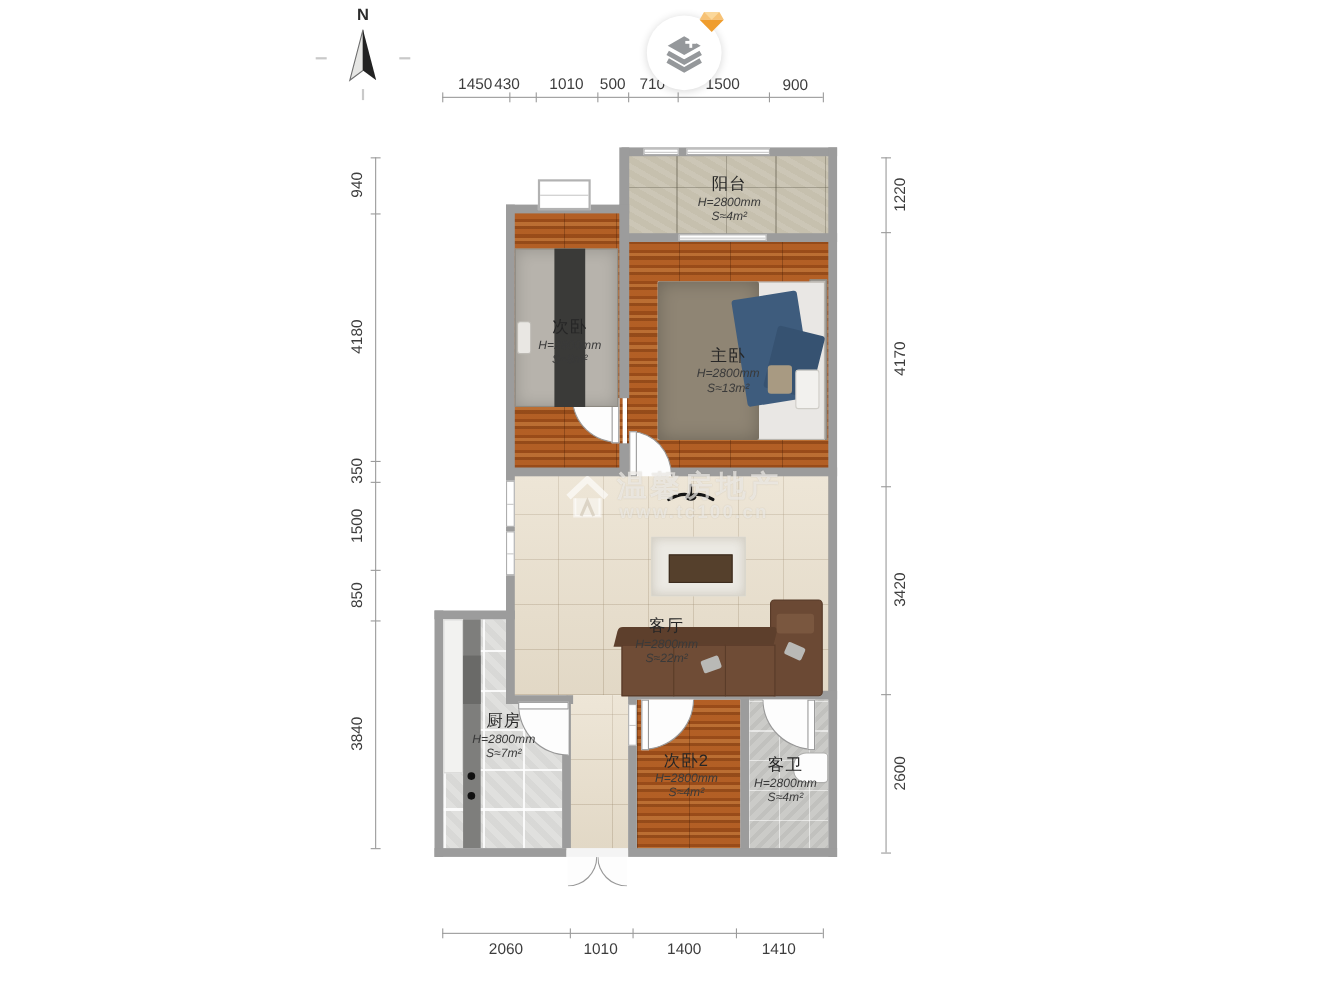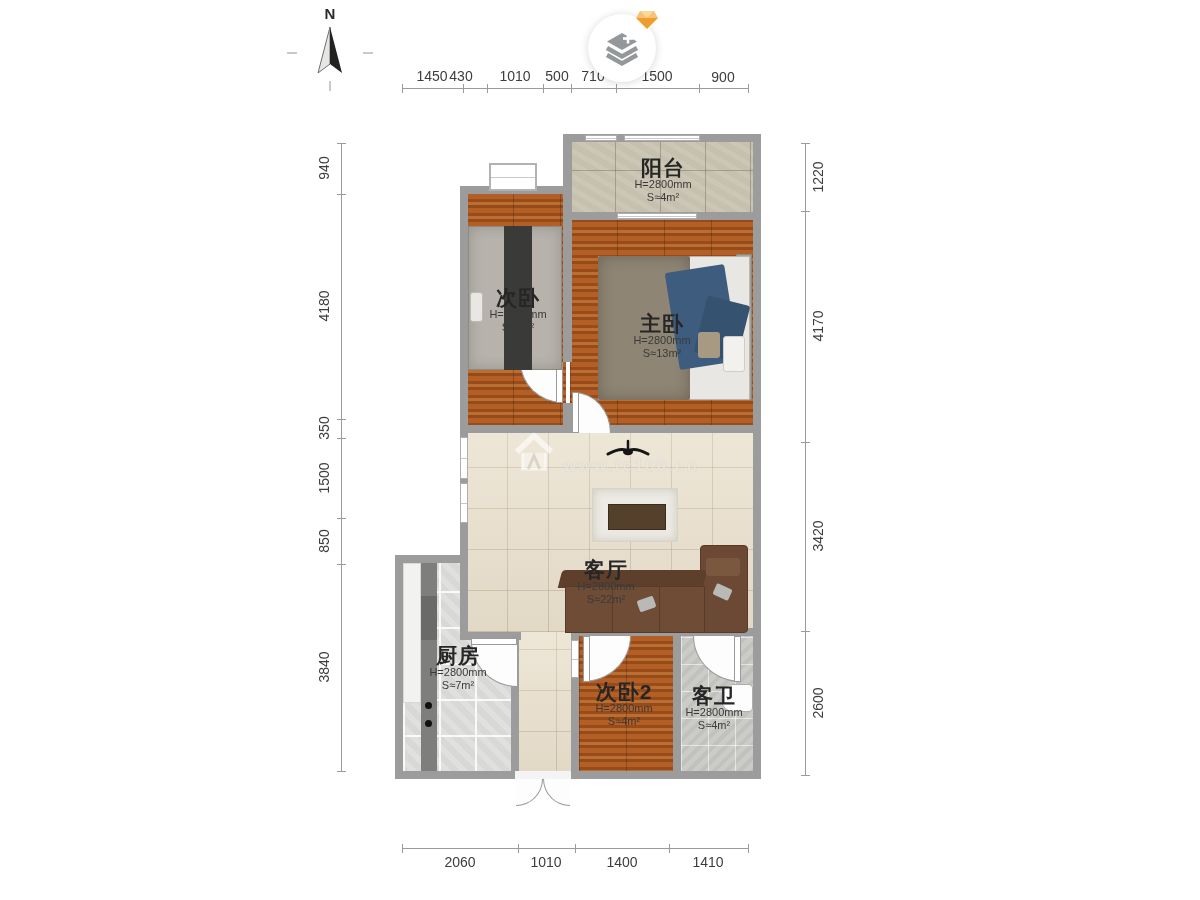--- a/index.html
+++ b/index.html
@@ -33,22 +33,22 @@
 
   
   .doorq{position:absolute;background:#fdfdfd;box-sizing:border-box;}
   .q-br{border-bottom-right-radius:100% 100%;border-right:1px solid #979797;border-bottom:1px solid #979797;}
   .q-bl{border-bottom-left-radius:100% 100%;border-left:1px solid #979797;border-bottom:1px solid #979797;}
   .q-tr{border-top-right-radius:100% 100%;border-right:1px solid #979797;border-top:1px solid #979797;}
   .leaf{position:absolute;background:#ffffff;border:1px solid #9a9a9a;box-sizing:border-box;}
 
   
   .room-label{position:absolute;text-align:center;color:#262626;pointer-events:none;}
-  .rname{font-size:21px;font-weight:700;letter-spacing:1px;line-height:20px;}
-  .rsub{font-size:11px;color:#3a3a3a;line-height:13px;}
+  .rname{font-size:15px;font-weight:400;letter-spacing:1px;line-height:20px;}
+  .rsub{font-size:11px;color:#3a3a3a;line-height:13px;font-style:italic;}
 
   
   .dim-line{position:absolute;background:#9b9b9b;}
   .tickv{position:absolute;width:1px;height:9px;background:#9b9b9b;}
   .tickh{position:absolute;width:9px;height:1px;background:#9b9b9b;}
   .dlabel{position:absolute;font-size:14px;color:#3d3d3d;text-align:center;white-space:nowrap;}
   .dlabel.rot{transform:rotate(-90deg);transform-origin:center center;}
 
   
   .f{position:absolute;box-sizing:border-box;}
@@ -205,20 +205,21 @@
     <div class="rsub">H=2800mm</div>
     <div class="rsub">S≈4m²</div>
   </div>
 
   <div id="watermark">
     <svg style="position:absolute;left:8px;top:6px;" width="42" height="48" viewBox="0 0 44 48">
       <path d="M4 26 L22 9 L40 26" fill="none" stroke="rgba(255,255,255,.62)" stroke-width="6" stroke-linejoin="round"></path>
       <path d="M10 27 L10 44 L34 44 L34 27" fill="rgba(255,255,255,.45)" stroke="rgba(255,255,255,.55)" stroke-width="3"></path>
       <path d="M16 44 L22 30 L28 44" fill="none" stroke="rgba(200,190,170,.55)" stroke-width="3"></path>
     </svg>
+    <div class="wm-brand">温馨房地产</div>
     <div class="wm-url">www.tc100.cn</div>
   </div>
 
   <div class="dim-line" style="left:402px;top:88px;width:346px;height:1px;"></div>
   <div class="tickv" style="left:402px;top:84px;"></div>
     <div class="tickv" style="left:463px;top:84px;"></div>
   <div class="tickv" style="left:487px;top:84px;"></div>
     <div class="tickv" style="left:543px;top:84px;"></div>
   <div class="tickv" style="left:571px;top:84px;"></div>
     <div class="tickv" style="left:616px;top:84px;"></div>

